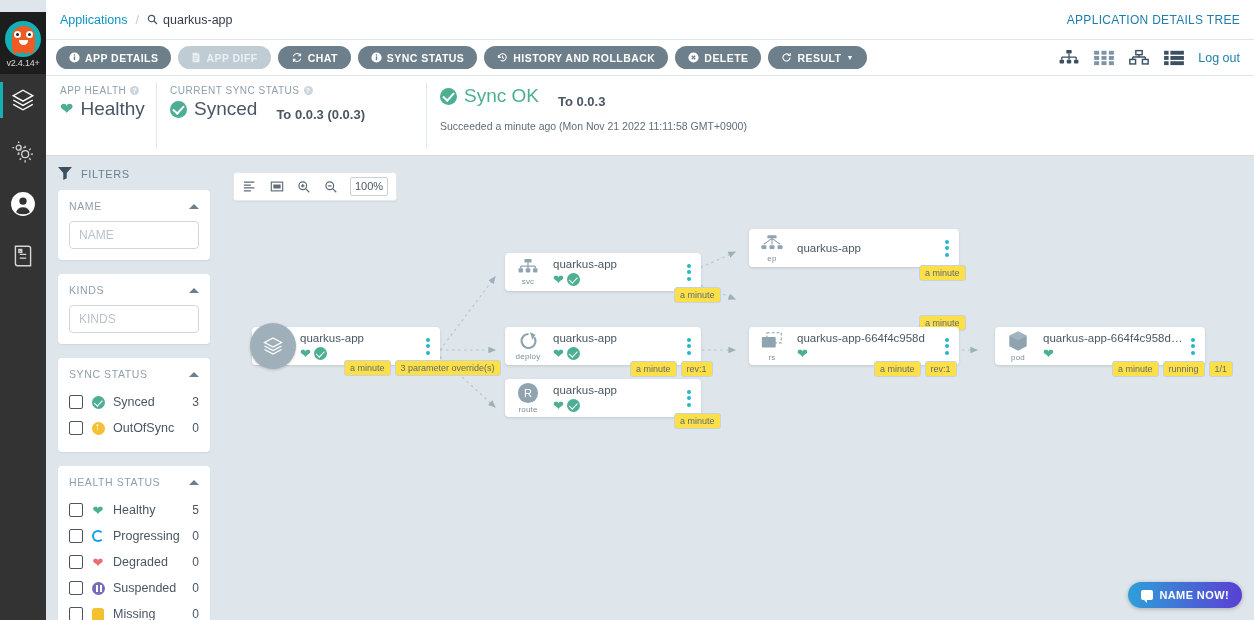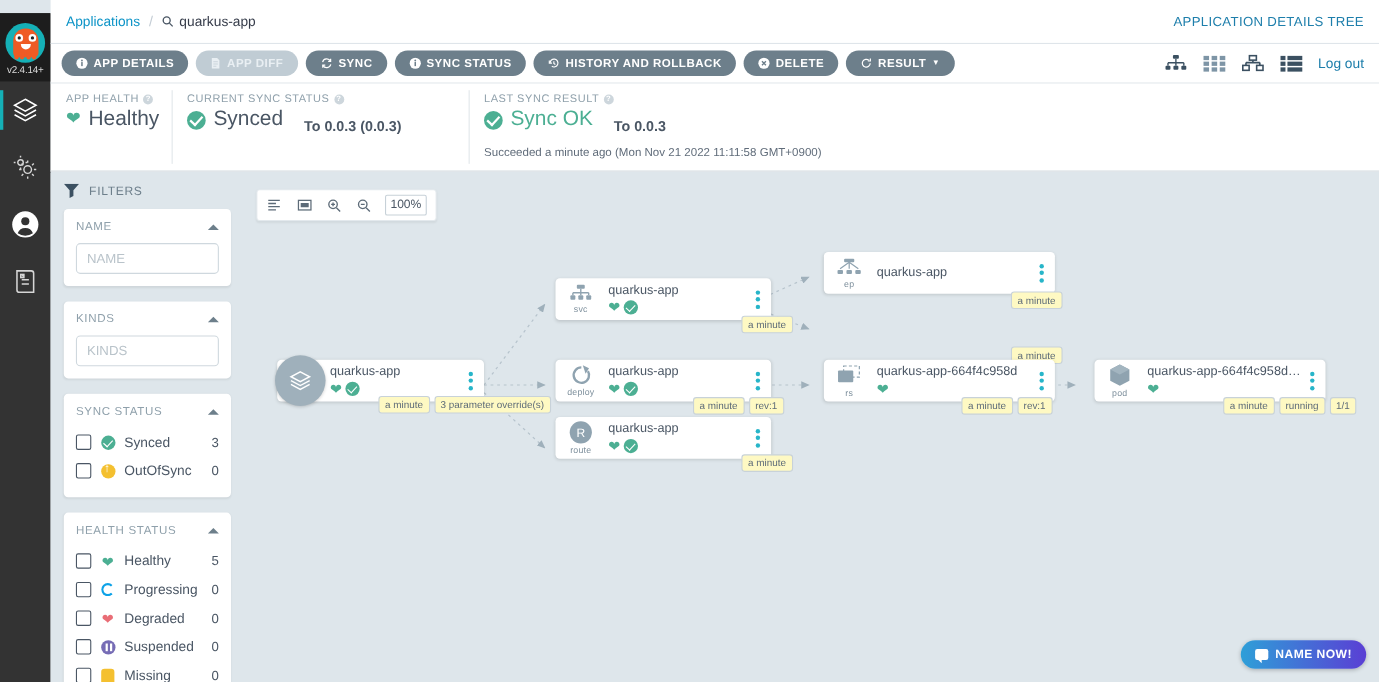--- a/index.html
+++ b/index.html
@@ -213,21 +213,21 @@
   .kebab {
     width: 20px; flex: none; display: flex; flex-direction: column; align-items: center; gap: 2.5px;
     cursor: pointer; padding-right: 4px;
   }
   .kebab i { width: 4px; height: 4px; border-radius: 50%; background: #27b5c9; display: block; }
 
   .tags {
     position: absolute; display: flex; gap: 4px; white-space: nowrap;
   }
   .tag {
-    background: #fef9c3; border: 1px solid #c8d2d9; border-radius: 3px;
+    background: #fde047; border: 1px solid #c8d2d9; border-radius: 3px;
     font-size: 9px; color: #5d6b78; padding: 1px 5px; line-height: 12px;
   }
 
   .appnode-circle {
     position: absolute; left: 0; top: 0; width: 46px; height: 46px; border-radius: 50%;
     background: #9fb0bb; display: flex; align-items: center; justify-content: center;
     box-shadow: 0 1px 3px rgba(0,0,0,.18);
   }
 
   
@@ -324,21 +324,21 @@
         </svg>
       <span>APP DIFF</span>
     </button>
     <button class="tbtn">
       <svg width="12" height="11" viewBox="0 0 16 16" fill="none" stroke="#fff" stroke-width="1.6">
           <path d="M2.6 6.4A5.6 5.6 0 0 1 13 5.2"></path>
           <path d="M13.4 9.6A5.6 5.6 0 0 1 3 10.8"></path>
           <path d="M13.2 2v3.4h-3.3"></path>
           <path d="M2.8 14v-3.4h3.3"></path>
         </svg>
-      <span>SYNC</span>
+      <span>CHAT</span>
     </button>
     <button class="tbtn">
       <svg width="11" height="11" viewBox="0 0 16 16">
           <circle cx="8" cy="8" r="7.4" fill="#fff"></circle>
           <rect x="7" y="6.4" width="2" height="5.4" fill="#6d7f8b"></rect>
           <circle cx="8" cy="4.4" r="1.2" fill="#6d7f8b"></circle>
         </svg>
       <span>SYNC STATUS</span>
     </button>
     <button class="tbtn">
@@ -422,24 +422,20 @@
       <div class="srow">
         <div class="sval">
           <span class="checkc"></span>
           <span class="txt">Synced</span>
         </div>
         <div class="sright">To 0.0.3 (0.0.3)</div>
       </div>
     </div>
 
     <div class="spane pane-last">
-      <div class="slabel">
-        <span>LAST SYNC RESULT</span>
-        <span class="qmark">?</span>
-      </div>
       <div class="srow">
         <div class="sval">
           <span class="checkc"></span>
           <span class="txt green">Sync OK</span>
         </div>
         <div class="sright">To 0.0.3</div>
       </div>
       <div class="ssub">Succeeded a minute ago (Mon Nov 21 2022 11:11:58 GMT+0900)</div>
     </div>
   </div>

